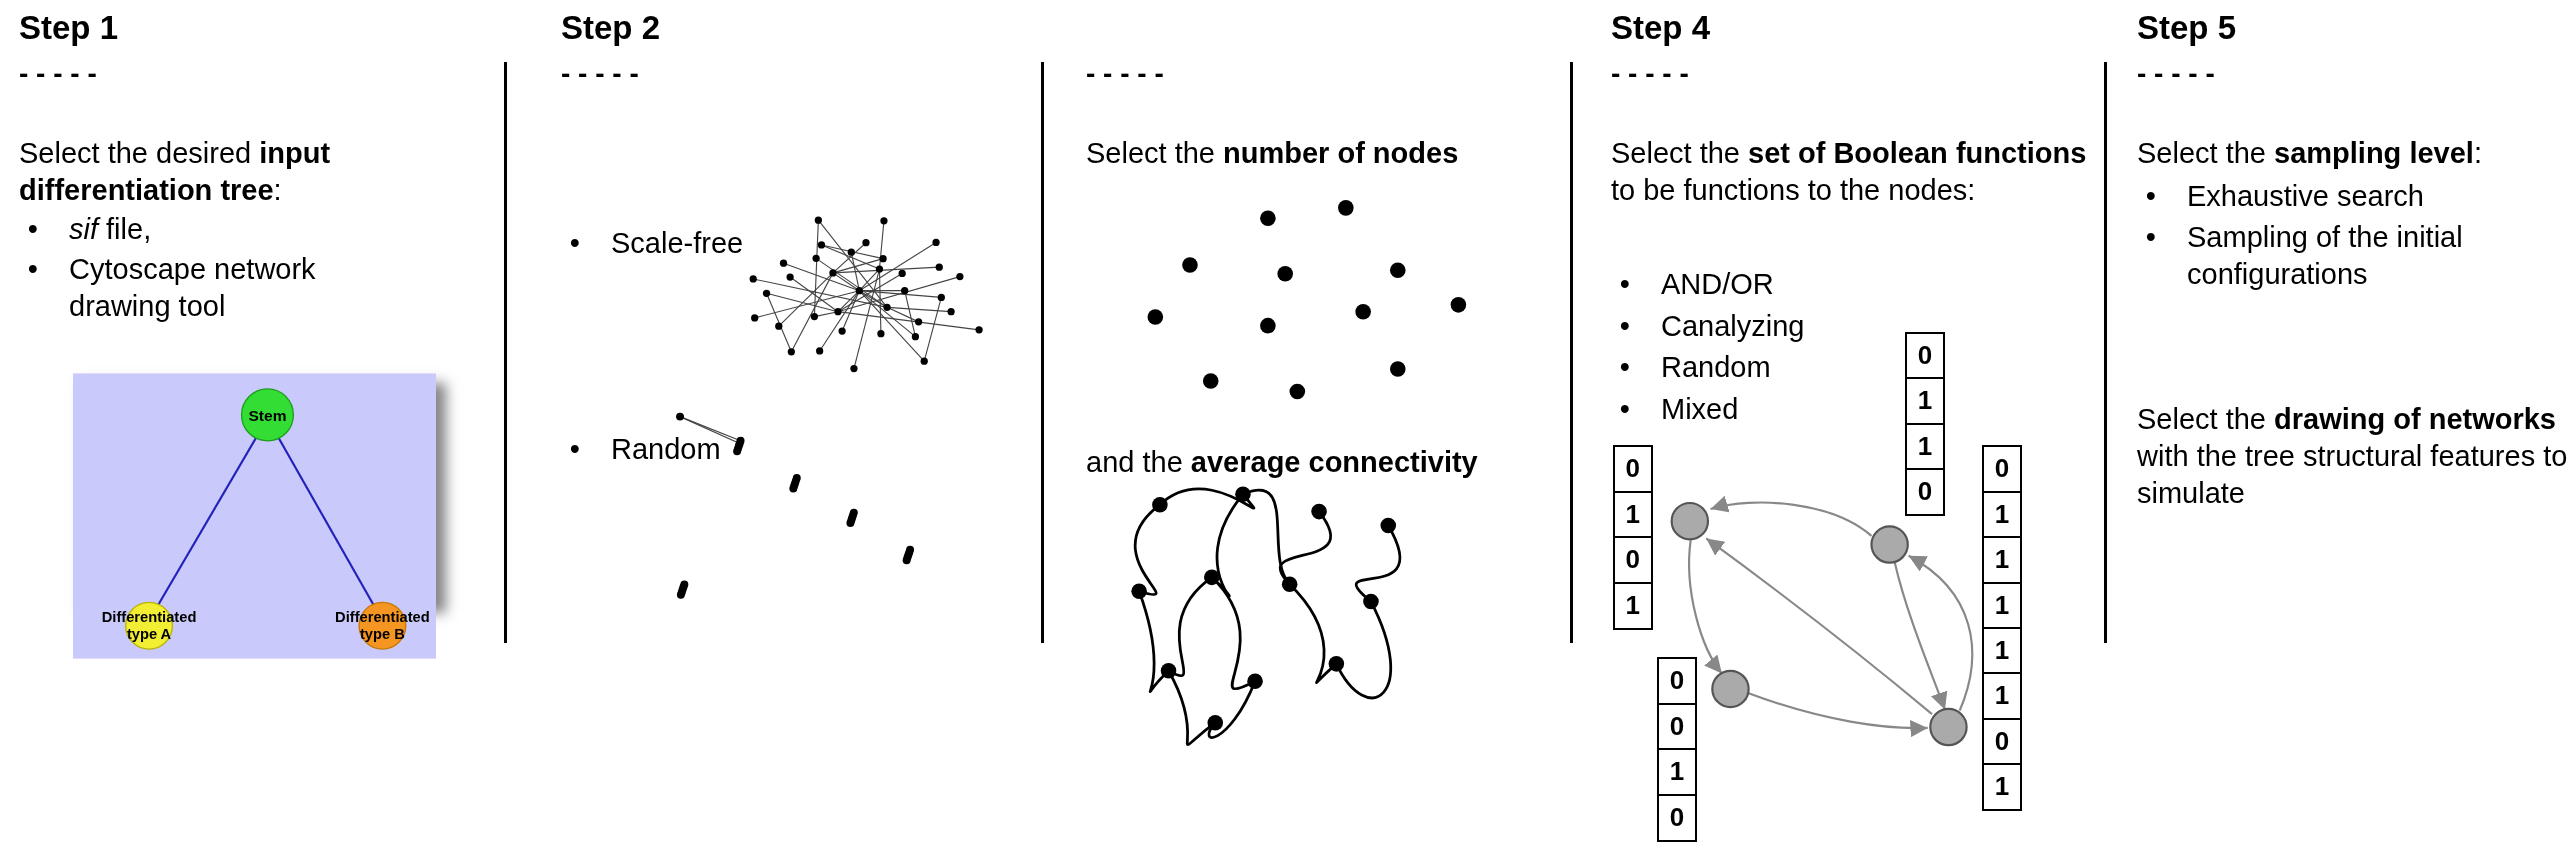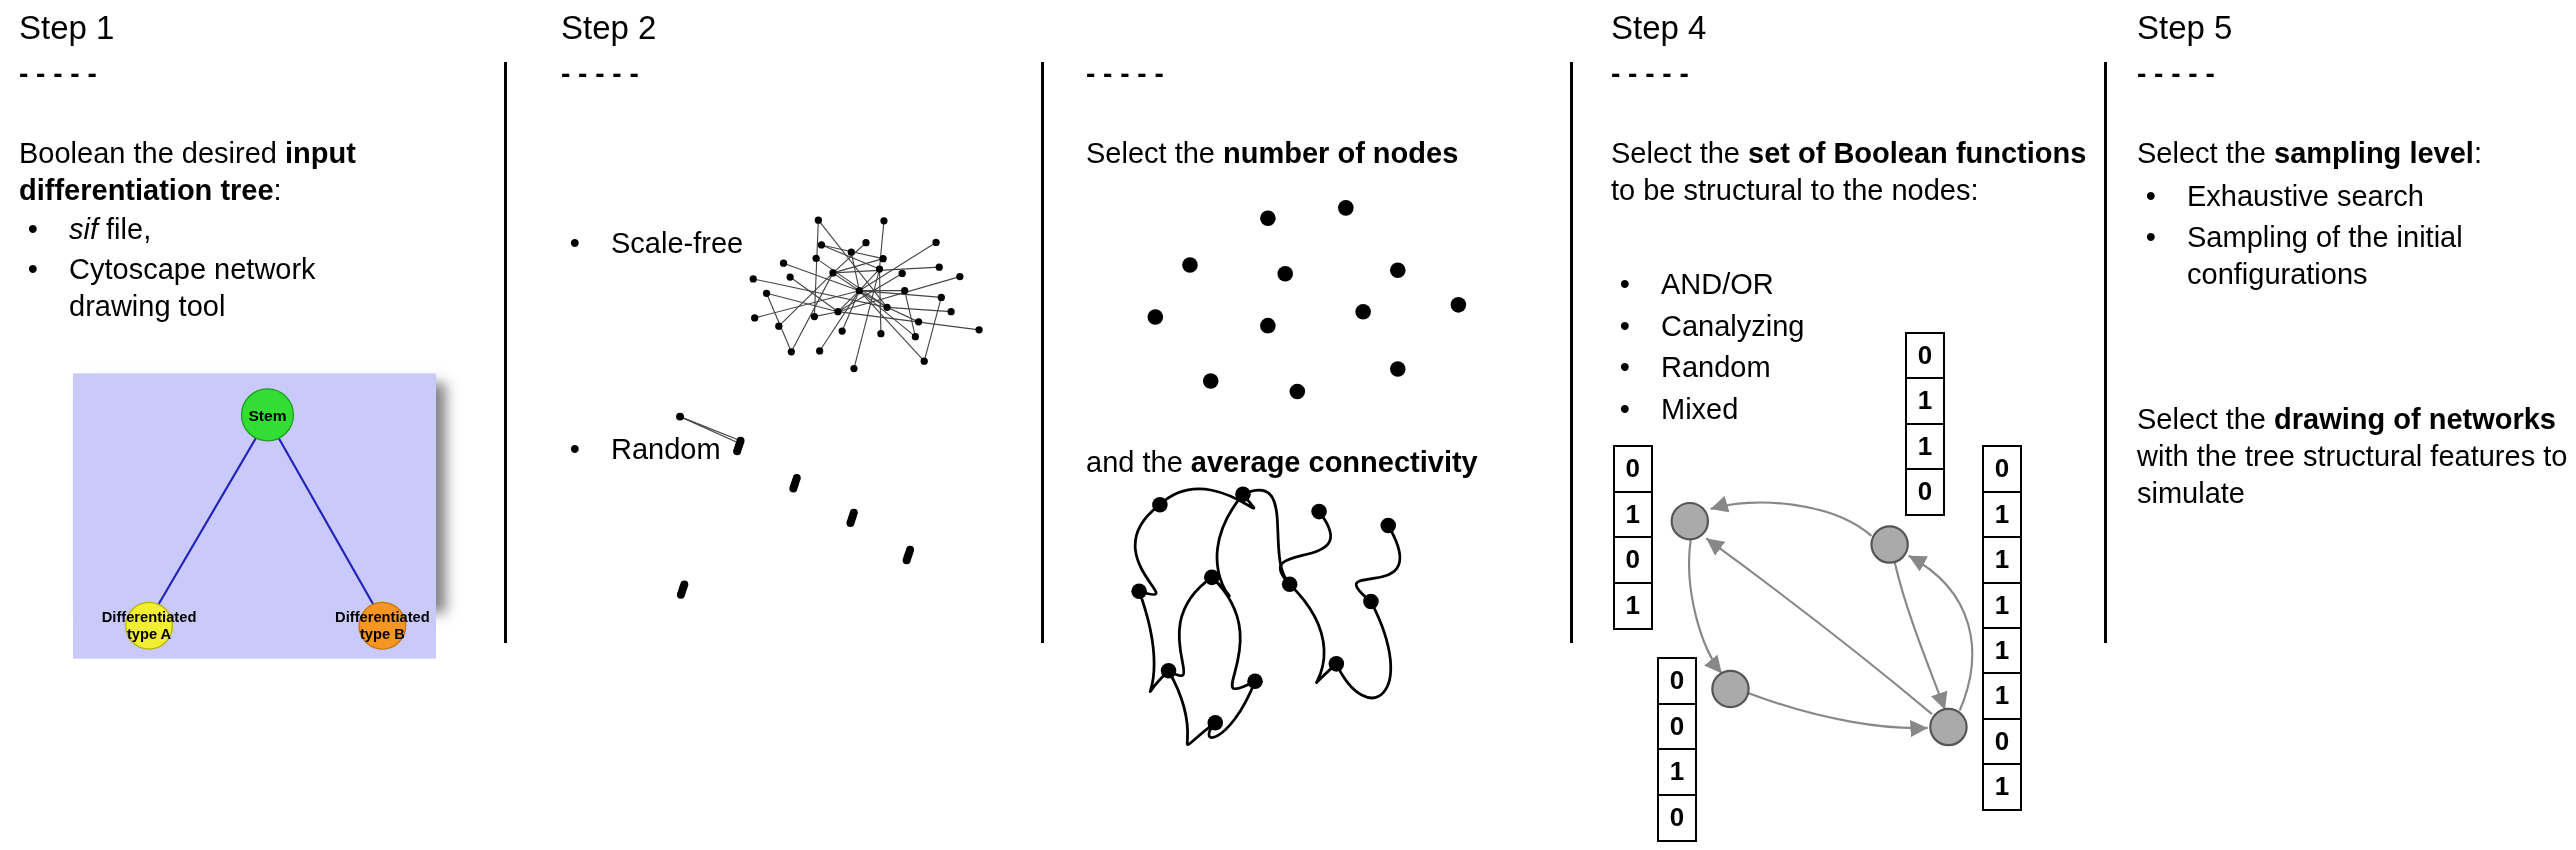--- a/index.html
+++ b/index.html
@@ -1,20 +1,20 @@
 <!DOCTYPE html>
 <html style="font-size:14px"><head>
 <meta charset="utf-8">
 <style>
   *{margin:0;padding:0;box-sizing:border-box}
   html,body{background:#fff}
   body{width:2576px;height:851px;position:relative;overflow:hidden;
        font-family:"Liberation Sans",sans-serif;color:#000}
   .col{position:absolute;top:10.4px}
-  .step-title{font-size:33px;font-weight:400;line-height:1.1}
+  .step-title{font-size:33px;font-weight:700;line-height:1.1}
   .step-dashes{position:absolute;top:48px;left:0;font-size:28px;font-weight:700}
   .intro,.para{position:absolute;left:0;font-size:29px;line-height:1.27}
   .bullet{position:absolute;font-size:29px;line-height:1.27;padding-left:50px}
   .bullet .marker{position:absolute;left:8.7px}
   .divider{position:absolute;top:62px;width:2.6px;height:581px;background:#000}
   .graphic{position:absolute}
   .tree-box{position:absolute;box-shadow:10.4px 10.4px 12px rgba(110,110,110,.85)}
   .diagram{position:absolute;left:0;top:320px;width:450px;height:528px}
   .arrows-svg{position:absolute;left:0;top:0}
   .cellcol{position:absolute}
@@ -23,21 +23,21 @@
   .cellcol .cell:first-child{margin-top:0}
   svg text{font-family:"Liberation Sans",sans-serif}
 </style>
 </head>
 <body>
 
 <div class="col" style="left:19px;width:485px;height:831px">
   <div class="step-title">Step 1</div>
   <div class="step-dashes">- - - - -</div>
   <p class="intro" style="top:125px;width:485px">
-    <span>Boolean the desired </span><b>input differentiation tree</b><span>:</span>
+    <span>Select the desired </span><b>input differentiation tree</b><span>:</span>
   </p>
   <div class="bullet" style="top:201px;width:433px">
     <span class="marker">•</span>
     <span><i>sif</i><span> file,</span></span>
   </div>
   <div class="bullet" style="top:241px;width:363px">
     <span class="marker">•</span>
     <span>Cytoscape network drawing tool</span>
   </div>
 
@@ -285,21 +285,21 @@
     </g>
   </svg>
 </div>
 
 <div class="divider" style="left:1570px"></div>
 
 <div class="col" style="left:1611px;width:485px;height:838px">
   <div class="step-title">Step 4</div>
   <div class="step-dashes">- - - - -</div>
   <p class="intro" style="top:125px;width:485px">
-    <span>Select the </span><b>set of Boolean functions</b><span> to be structural to the nodes:</span>
+    <span>Select the </span><b>set of Boolean functions</b><span> to be functions to the nodes:</span>
   </p>
   <div class="bullet" style="top:256px;width:346px">
     <span class="marker">•</span>
     <span>AND/OR</span>
   </div>
   <div class="bullet" style="top:298px;width:346px">
     <span class="marker">•</span>
     <span>Canalyzing</span>
   </div>
   <div class="bullet" style="top:339px;width:346px">

